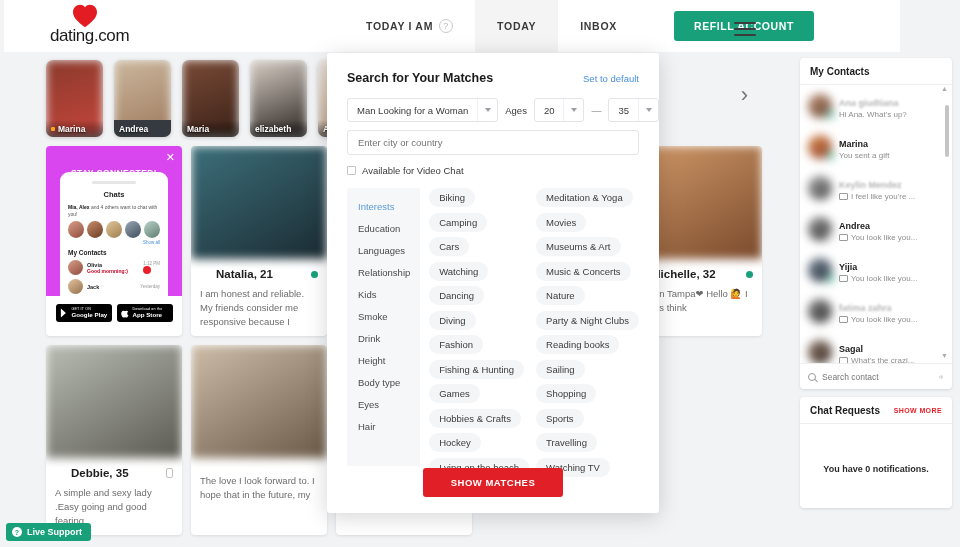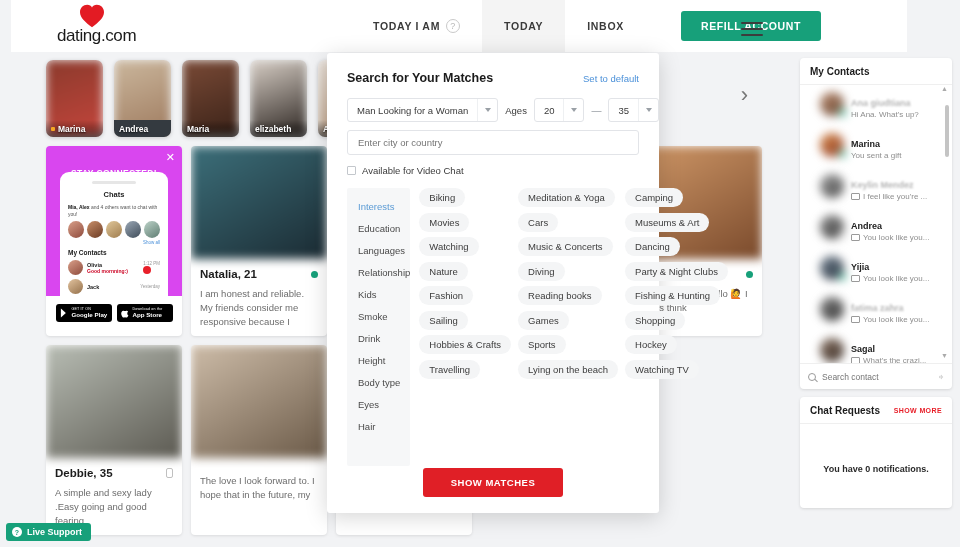--- a/index.html
+++ b/index.html
@@ -8,21 +8,21 @@
     width: 960px; height: 547px;
     overflow: hidden;
     font-family: "Liberation Sans", sans-serif;
     background: #f2f3f5;
     color: #2e2e2e;
   }
   .app { position: relative; width: 960px; height: 547px; overflow: hidden; background:#f2f3f5; }
 
   
   .header {
-    position: absolute; top:0; left:11px; width:896px; height:52px;
+    position: absolute; top:0; left:4px; width:896px; height:52px;
     background:#ffffff; z-index: 30;
     display:flex; align-items:center;
   }
   .logo-wrap { position:absolute; left:46px; top:4px; width:120px; height:46px; }
   .logo-heart { position:absolute; left:22px; top:0px; width:26px; height:24px; }
   .logo-text { position:absolute; left:0px; top:22px; font-size:17px; letter-spacing:-0.4px; color:#1b1b1b; font-weight:400; }
   .nav { position:absolute; left:340px; top:0; height:52px; display:flex; align-items:center; }
   .nav-item {
     height:52px; display:flex; align-items:center; gap:6px;
     padding:0 22px; font-size:10.5px; font-weight:700; letter-spacing:0.7px;
@@ -72,21 +72,21 @@
     position:relative; margin:6px 0 0 46px; width:710px;
     display:grid; grid-template-columns:repeat(5,136px); gap:9px;
   }
   .card {
     background:#fff; border-radius:4px; overflow:hidden;
     box-shadow:0 1px 3px rgba(0,0,0,.10); height:190px; cursor:pointer;
   }
   .card .img { height:113px; width:100%; position:relative; }
   .card .meta { padding:9px 9px 0 9px; }
   .card .nm-row { display:flex; align-items:center; justify-content:space-between; }
-  .card .nm { font-size:11.5px; font-weight:700; color:#1d1d1d; }
+  .card .nm { font-size:11.5px; font-weight:700; color:#1d1d1d;margin-left:16px; }
   .status { width:7px; height:7px; border-radius:50%; }
   .status.online { background:#17a07a; }
   .status.offline { background:#c7c7c7; }
   .status.mob { width:7px; height:10px; border:1px solid #c0c0c0; border-radius:2px; }
   .card .bio {
     margin-top:7px; font-size:9.5px; line-height:1.45; color:#6d6d6d;
     max-height:42px; overflow:hidden;
   }
 
   
@@ -127,21 +127,21 @@
   
   .rside { position:absolute; right:8px; top:58px; width:152px; z-index:20; }
   .panel { background:#fff; border-radius:4px; box-shadow:0 1px 3px rgba(0,0,0,.12); overflow:hidden; }
   .panel-head {
     height:27px; display:flex; align-items:center; justify-content:space-between;
     padding:0 10px; border-bottom:1px solid #efefef;
   }
   .panel-title { font-size:10px; font-weight:700; color:#1d1d1d; }
   .show-more { font-size:7px; font-weight:700; color:#e8202a; letter-spacing:.4px; cursor:pointer;}
   .contacts { position:relative; height:278px; overflow:hidden; }
-  .contact { display:flex; align-items:flex-start; gap:7px; padding:7px 10px 7px 20px; cursor:pointer; }
+  .contact { display:flex; align-items:center; gap:7px; padding:7px 10px 7px 8px; cursor:pointer; }
   .c-av { width:24px;height:24px;border-radius:50%; position:relative; flex:0 0 auto;}
   .c-av .mb { position:absolute; right:-2px; bottom:-1px; width:7px; height:9px; border:1.2px solid #fff; border-radius:2px; background:#17a07a;}
   .c-av .mb.gray { background:#d5d5d5; }
   .c-txt { min-width:0; flex:1; }
   .c-nm { font-size:9px; font-weight:700; color:#222; white-space:nowrap; overflow:hidden; }
   .c-nm.blur { color:#b7b7b7; filter:blur(1.2px); }
   .c-ms { font-size:8px; color:#8e8e8e; white-space:nowrap; overflow:hidden; display:flex; align-items:center; gap:3px;}
   .env { width:9px;height:7px;border:1px solid #9a9a9a;border-radius:1px; flex:0 0 auto; position:relative;}
   .scroll-track { position:absolute; right:3px; top:6px; width:4px; height:262px; }
   .scroll-thumb { position:absolute; right:0; top:14px; width:4px; height:52px; background:#c4c4c4; border-radius:2px; }
@@ -185,21 +185,21 @@
   }
   .chk-row { display:flex; align-items:center; gap:6px; margin-top:10px; }
   .chk { width:9px;height:9px;border:1px solid #c3c7cc; border-radius:1px; }
   .chk-lbl { font-size:9.5px; color:#3a3a3a; }
   .addmore { text-align:center; font-size:9.5px; color:#4a90d9; margin-top:10px; cursor:pointer;}
 
   .m-body { display:flex; gap:1px; margin-top:12px; height:278px; }
   .m-tabs { width:77px; background:#f6f7f8; border-radius:2px; padding:7px 0; }
   .m-tab { font-size:9.5px; color:#4a4a4a; padding:5.5px 0 5.5px 11px; cursor:pointer; }
   .m-tab.active { color:#5b9bd5; }
-  .m-tags { flex:1; display:grid; grid-template-columns:repeat(3,1fr); gap:0 7px; align-content:start; padding-left:8px; }
+  .m-tags { flex:1; display:grid; grid-template-columns:repeat(2,1fr); gap:0 7px; align-content:start; padding-left:8px; }
   .tag {
     background:#f4f5f6; border-radius:11px; font-size:9.5px; color:#3c3c3c;
     padding:4px 10px; margin-bottom:5.5px; cursor:pointer; justify-self:start;
     white-space:nowrap;
   }
   .m-foot { text-align:center; margin-top:2px; }
   .show-matches {
     background:#e01f26; color:#fff; border:none; font-size:9.5px; font-weight:700;
     letter-spacing:.5px; padding:9px 28px; border-radius:3px; cursor:pointer;
     font-family:"Liberation Sans", sans-serif;

